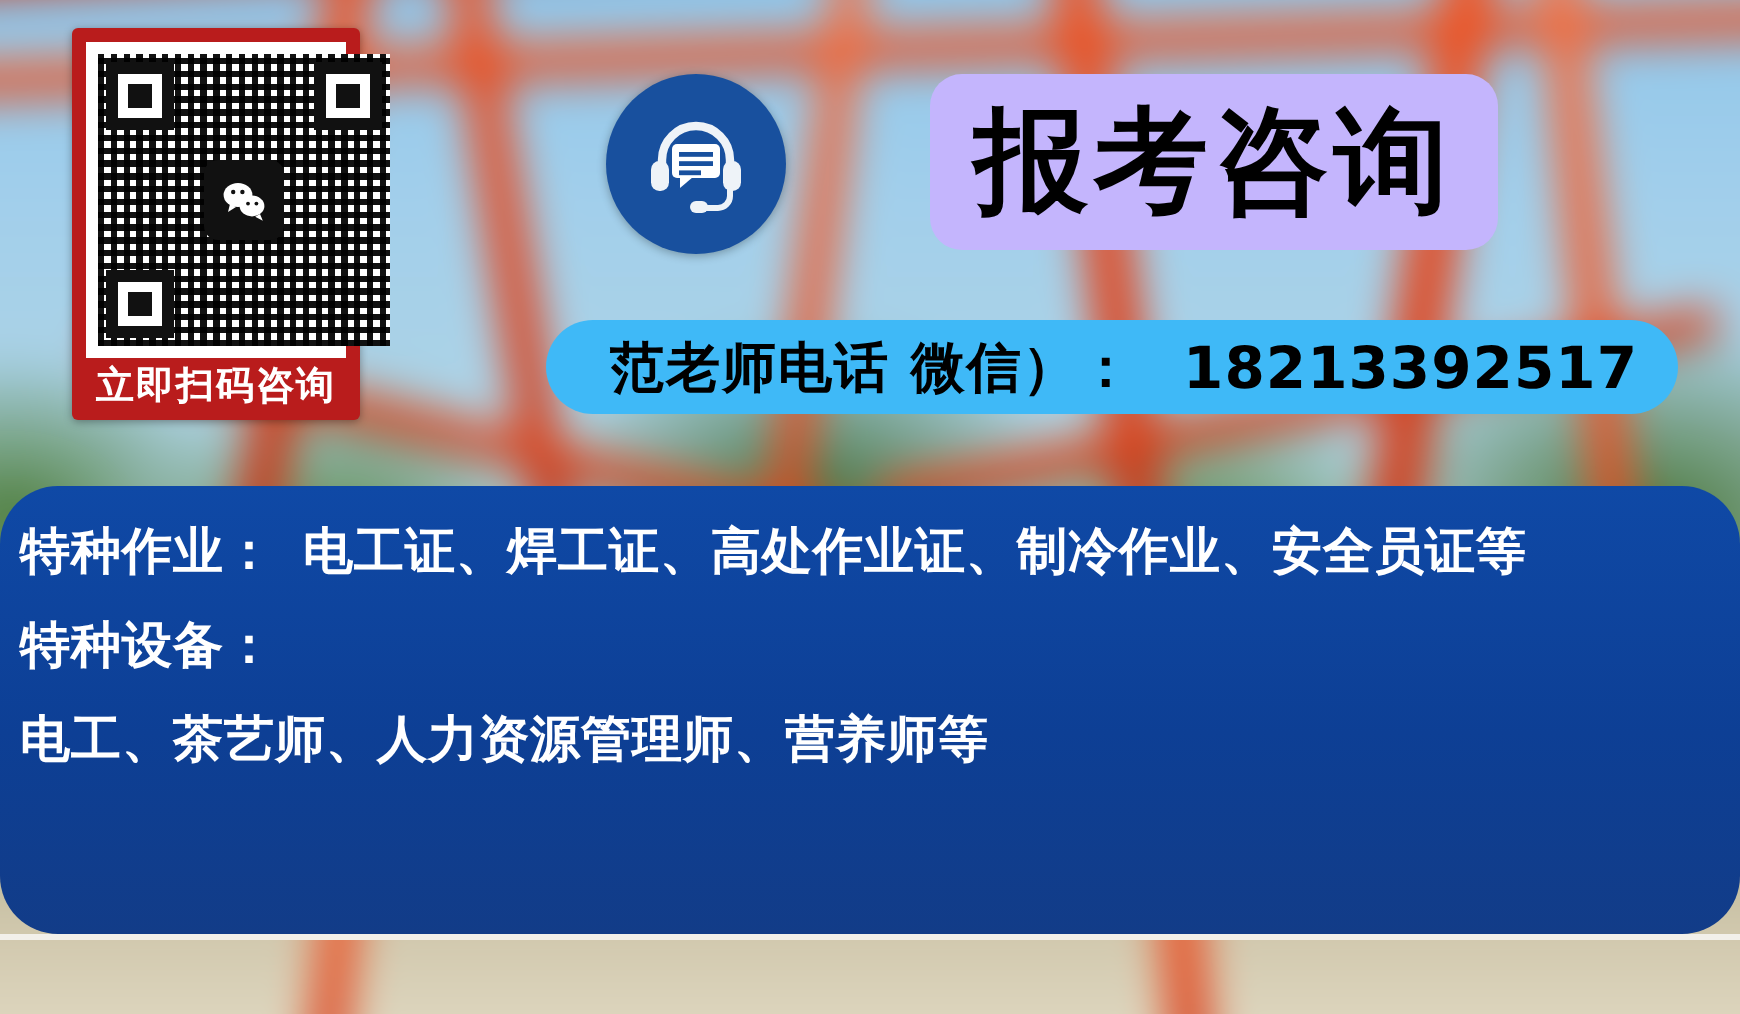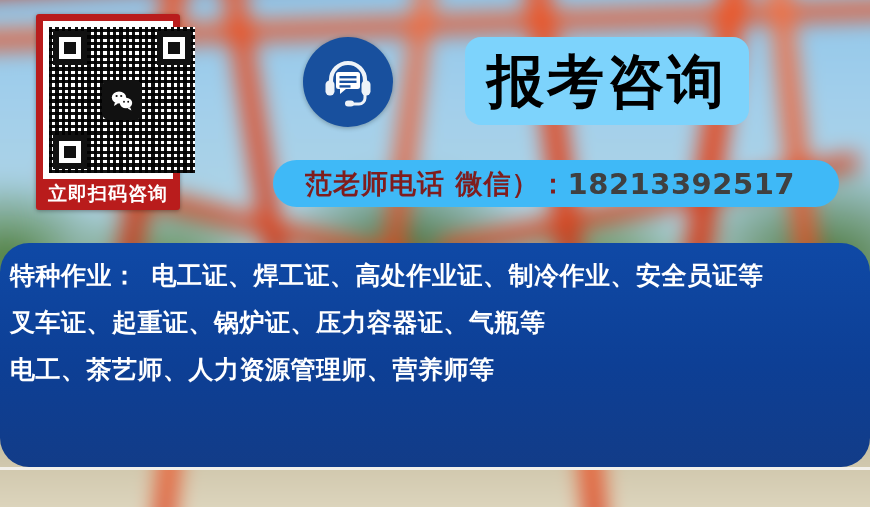--- a/index.html
+++ b/index.html
@@ -144,21 +144,21 @@
     justify-content: center;
   }
 
   
   .title-badge {
     position: absolute;
     left: 465px;
     top: 37px;
     width: 284px;
     height: 88px;
-    background: #7dd3fc;
+    background: #c4b5fd;
     border-radius: 16px;
     display: flex;
     align-items: center;
     justify-content: center;
   }
   .title-badge span {
     color: #000000;
     font-size: 57px;
     font-weight: bold;
     letter-spacing: 3px;
@@ -173,34 +173,34 @@
     width: 566px;
     height: 47px;
     background: #3fb9f7;
     border-radius: 24px;
     display: flex;
     align-items: center;
     box-sizing: border-box;
     padding: 0 20px 0 32px;
   }
   .phone-label {
-    color: #7f1d1d;
+    color: #000000;
     font-size: 27px;
     font-weight: bold;
     letter-spacing: 1px;
     white-space: nowrap;
   }
   .phone-number {
-    color: #404040;
+    color: #000000;
     font-size: 29px;
     font-weight: bold;
     letter-spacing: 0.5px;
     white-space: nowrap;
     margin-left: auto;
-    margin-right: 24px;
+    margin-right: 0;
   }
 
   
   .info-panel {
     position: absolute;
     left: 0;
     top: 243px;
     width: 870px;
     height: 224px;
     background: linear-gradient(180deg, #0f49a6 0%, #0d3f95 55%, #123c88 100%);
@@ -312,21 +312,21 @@
     <span class="phone-label">范老师电话 微信）：</span>
     <span class="phone-number">18213392517</span>
   </div>
 
   <div class="info-panel">
     <div class="info-row">
       <span class="row-label">特种作业：</span>
       <span class="row-value">电工证、焊工证、高处作业证、制冷作业、安全员证等</span>
     </div>
     <div class="info-row">
-      <span class="row-value">叉车证、起重证、锅炉证、压力容器证、气瓶等</span>
+      <span class="row-label">特种设备：</span>
     </div>
     <div class="info-row">
       <span class="row-value">电工、茶艺师、人力资源管理师、营养师等</span>
     </div>
     <div class="info-row">
     </div>
   </div>
   <div class="panel-edge"></div>
 
 </div>

